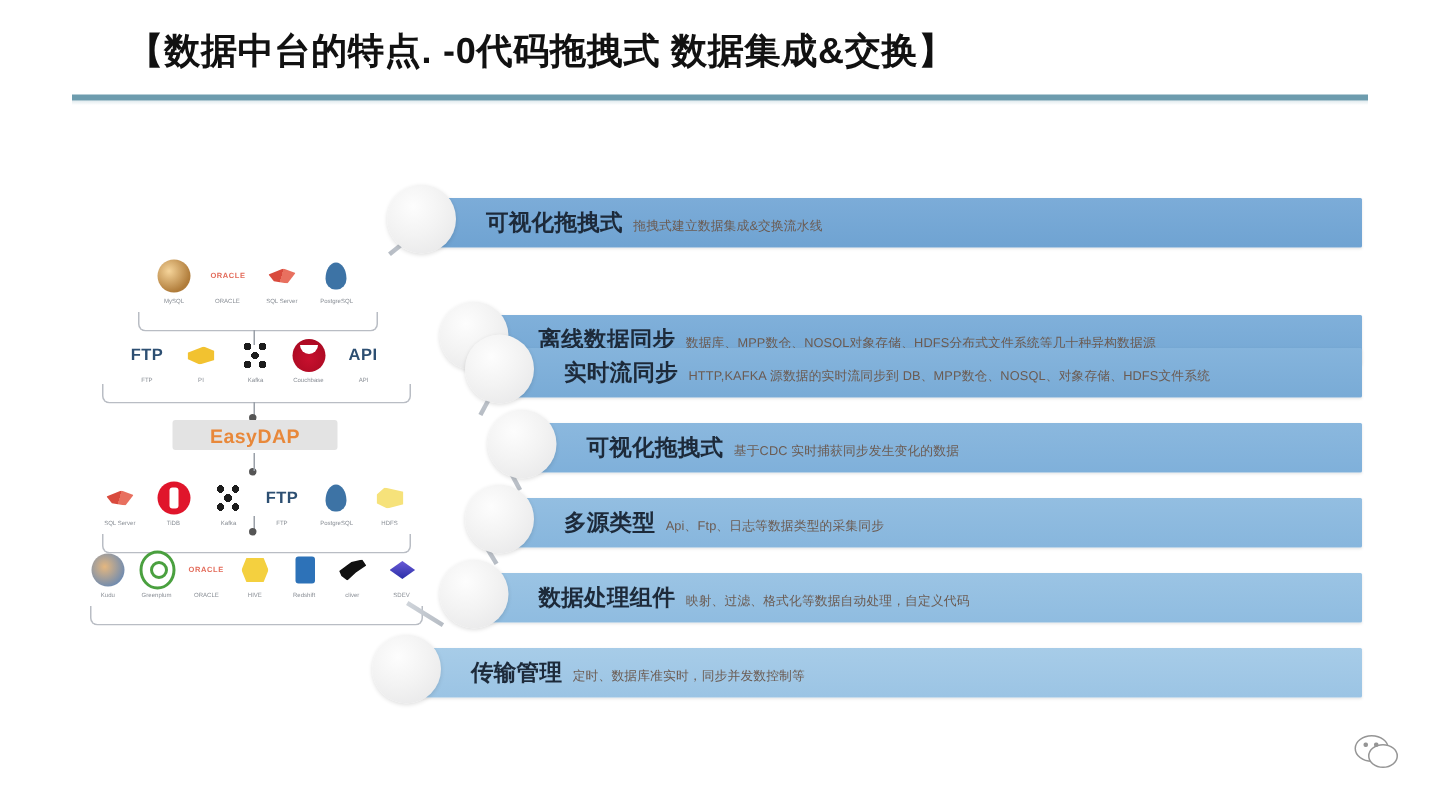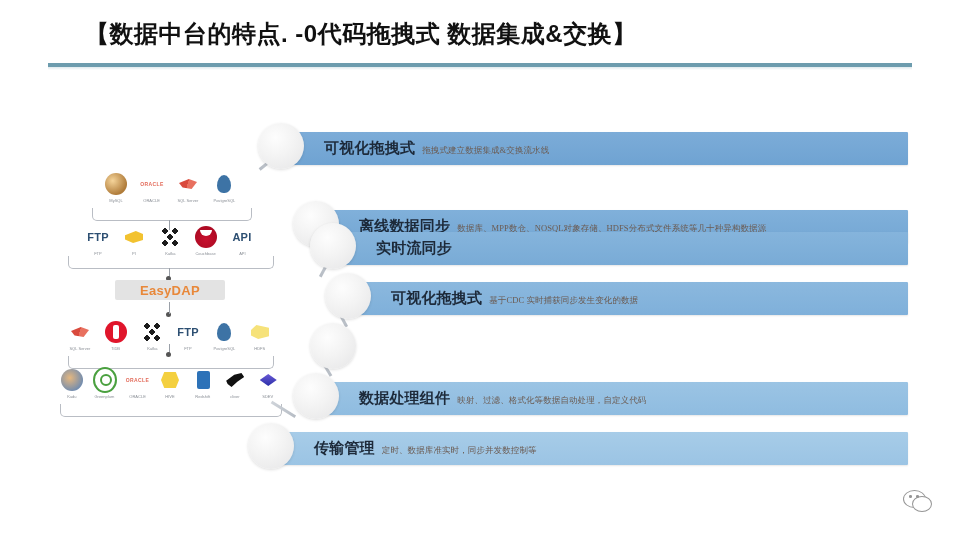--- a/index.html
+++ b/index.html
@@ -144,21 +144,21 @@
   .easydap{
     position:absolute;left:59px;top:108px;
     width:110px;height:20px;
     background:#e3e3e3;
     border-radius:2px;
     display:flex;align-items:center;justify-content:center;
     font-size:13px;font-weight:bold;color:#e8883a;letter-spacing:.3px;
   }
 
   
-  .steps{position:absolute;left:248px;top:118px;width:660px;height:350px;font-family:Liberation Serif, serif;}
+  .steps{position:absolute;left:248px;top:118px;width:660px;height:350px;}
   .step{position:absolute;height:33px;}
   .bar{
     position:absolute;top:0;height:33px;right:0;
     border-radius:1px;
     box-shadow:0 1px 2px rgba(0,0,0,.10);
     display:flex;align-items:center;
   }
   .bar-text{
     white-space:nowrap;
     display:flex;align-items:baseline;
@@ -392,36 +392,43 @@
             <span class="step-desc">数据库、MPP数仓、NOSQL对象存储、HDFS分布式文件系统等几十种异构数据源</span>
           </div>
         </div>
         <div class="circle" style="left: 45px;"></div>
       </div>
       <div class="connector" style="left: 67px; top: 84px; transform: rotate(31.2637deg); transform-origin: center top;"></div>
       <div class="step" style="top: 114px; left: 0px; right: 0px;">
         <div class="bar" style="left: 82px; background: linear-gradient(rgb(133, 180, 220), rgb(121, 171, 214));">
           <div class="bar-text">
             <span class="step-title">实时流同步</span>
+            <span class="step-desc">HTTP,KAFKA 源数据的实时流同步到 DB、MPP数仓、NOSQL、对象存储、HDFS文件系统</span>
           </div>
         </div>
         <div class="circle" style="left: 62px;"></div>
       </div>
       <div class="connector" style="left: 84px; top: 134px; transform: rotate(28.1786deg); transform-origin: center top;"></div>
       <div class="step" style="top: 164px; left: 0px; right: 0px;">
         <div class="bar" style="left: 97px; background: linear-gradient(rgb(139, 184, 222), rgb(127, 176, 218));">
           <div class="bar-text">
             <span class="step-title">可视化拖拽式</span>
             <span class="step-desc">基于CDC 实时捕获同步发生变化的数据</span>
           </div>
         </div>
         <div class="circle" style="left: 77px;"></div>
       </div>
       <div class="connector" style="left: 84px; top: 184px; transform: rotate(-28.1786deg); transform-origin: center top;"></div>
       <div class="step" style="top: 214px; left: 0px; right: 0px;">
+        <div class="bar" style="left: 82px; background: linear-gradient(rgb(147, 190, 225), rgb(135, 182, 221));">
+          <div class="bar-text">
+            <span class="step-title">多源类型</span>
+            <span class="step-desc">Api、Ftp、日志等数据类型的采集同步</span>
+          </div>
+        </div>
         <div class="circle" style="left: 62px;"></div>
       </div>
       <div class="connector" style="left: 67px; top: 234px; transform: rotate(-31.2637deg); transform-origin: center top;"></div>
       <div class="step" style="top: 264px; left: 0px; right: 0px;">
         <div class="bar" style="left: 65px; background: linear-gradient(rgb(155, 196, 228), rgb(143, 188, 224)); text-align: center;">
           <div class="bar-text">
             <span class="step-title">数据处理组件</span>
             <span class="step-desc">映射、过滤、格式化等数据自动处理，自定义代码</span>
           </div>
         </div>

